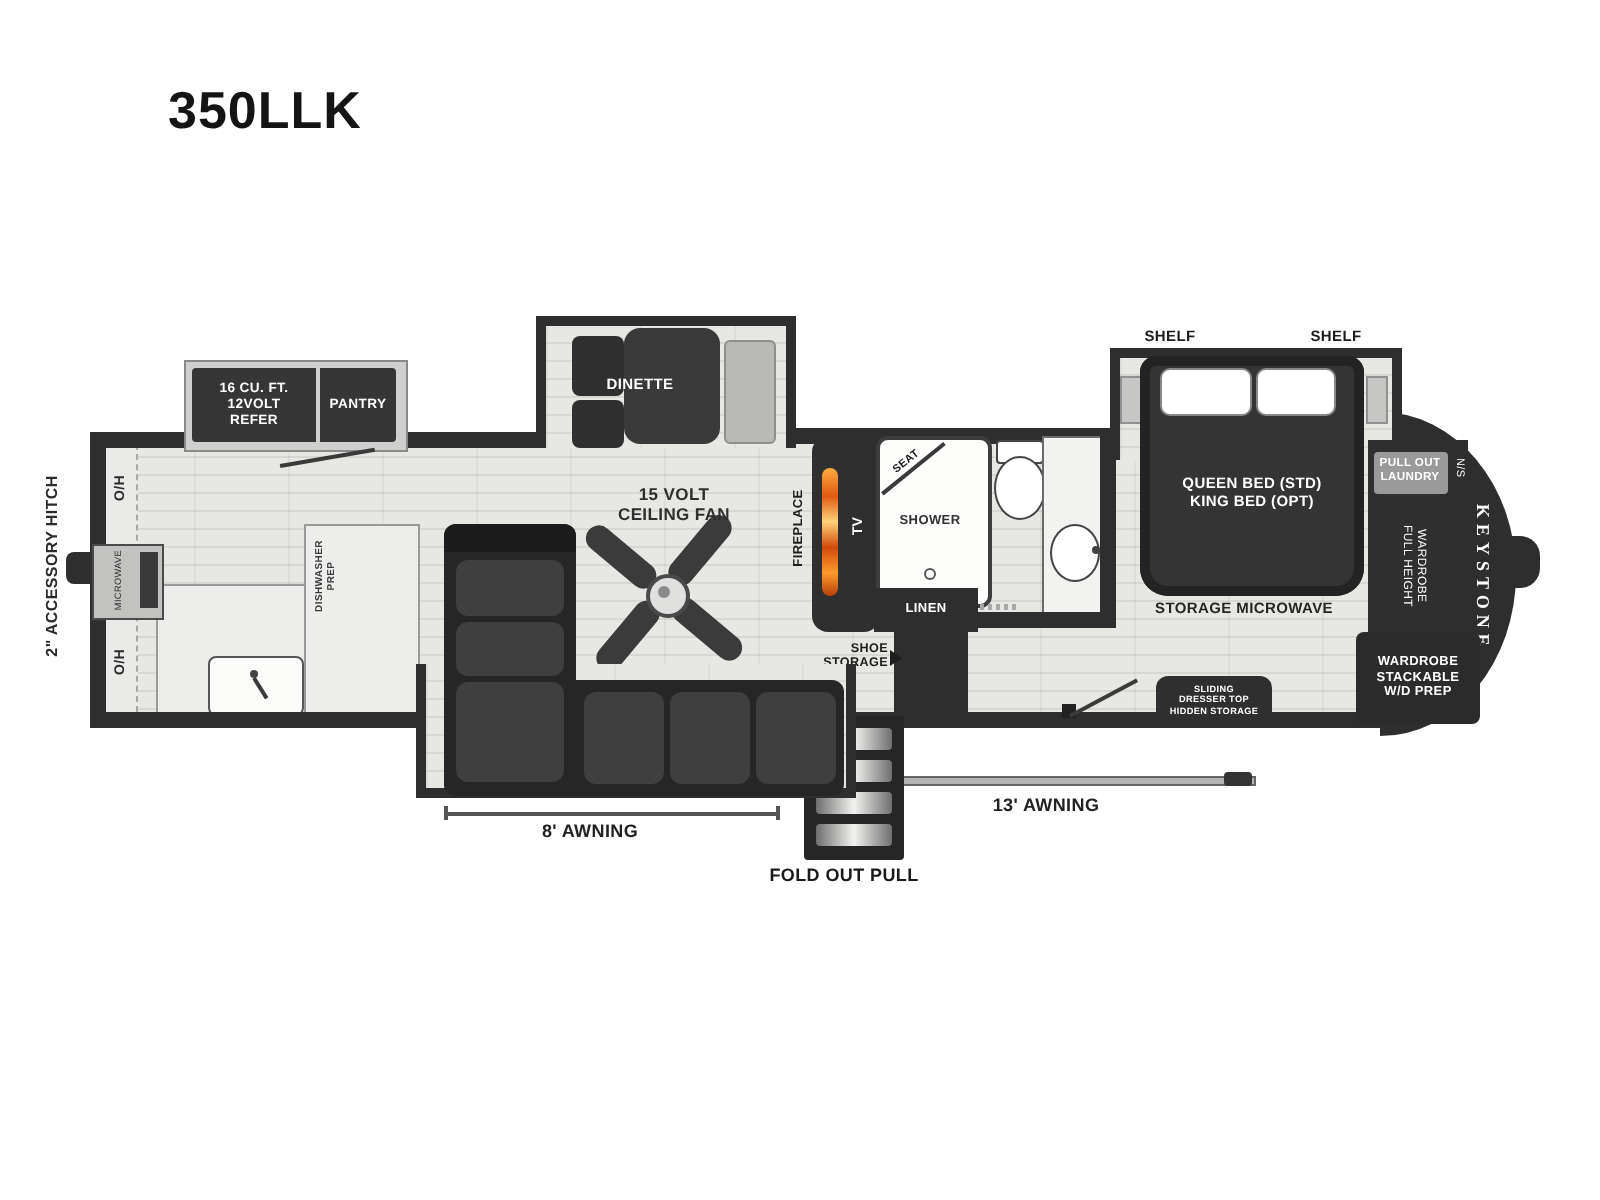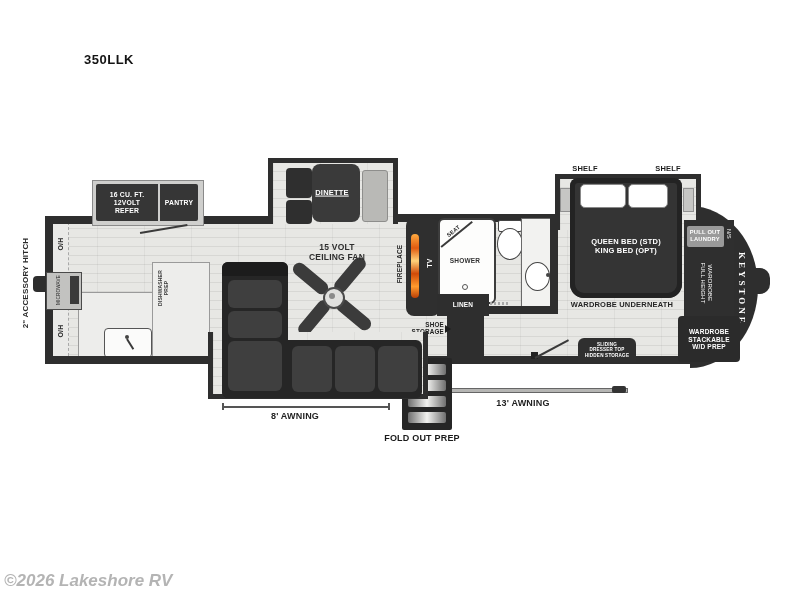--- a/index.html
+++ b/index.html
@@ -21,21 +21,21 @@
   .dark{background:#2f2f2f;}
   .cushion{position:absolute;background:#3f3f3f;border-radius:6px;}
   .tread{position:absolute;left:408px;width:38px;height:11px;border-radius:2px;
          background:linear-gradient(90deg,#6e6e6e,#f2f2f0 50%,#6e6e6e);}
 </style>
 </head>
 <body>
 
 <div id="canvas">
 
-  <div class="abs" style="left:84px;top:52px;font-size:13px;font-weight:600;letter-spacing:.5px;color:#141414;">350LLK</div>
+  <div class="abs" style="left:84px;top:40px;font-size:26px;font-weight:600;letter-spacing:.5px;color:#141414;">350LLK</div>
 
   <div class="lbl ccw" style="left:26px;top:283px;font-size:8px;white-space:nowrap;">2" ACCESSORY HITCH</div>
   <div class="abs" style="left:33px;top:276px;width:13px;height:16px;background:#2e2e2e;border-radius:4px 0 0 4px;"></div>
 
   <div class="abs plank" style="left:50px;top:220px;width:660px;height:140px;"></div>
 
   <div class="abs" style="left:78px;top:292px;width:100px;height:66px;background:#ededeb;border:1px solid #9a9a9a;"></div>
   <div class="abs" style="left:152px;top:262px;width:56px;height:96px;background:#ededeb;border:1px solid #9a9a9a;"></div>
   <div class="lbl ccw" style="left:164px;top:288px;font-size:5px;color:#3a3a3a;">DISHWASHER
 PREP</div>
@@ -64,21 +64,21 @@
   <div class="lbl ctr w" style="left:127px;top:203px;font-size:6.8px;">16 CU. FT.
 12VOLT
 REFER</div>
   <div class="lbl ctr w" style="left:179px;top:203px;font-size:6.8px;">PANTRY</div>
   <div class="line" style="left:140px;top:232px;width:48px;height:1.5px;transform:rotate(-9.7deg);"></div>
 
   <div class="abs plank" style="left:268px;top:158px;width:120px;height:61px;border:5px solid #2e2e2e;border-bottom:none;"></div>
   <div class="abs dark" style="left:286px;top:168px;width:26px;height:30px;border-radius:4px;"></div>
   <div class="abs dark" style="left:286px;top:200px;width:26px;height:24px;border-radius:4px;"></div>
   <div class="abs" style="left:312px;top:164px;width:48px;height:58px;background:#3a3a3a;border-radius:8px;"></div>
-  <div class="lbl ctr w" style="left:332px;top:193px;font-size:7.5px;text-decoration:underline;">DINETTE</div>
+  <div class="lbl ctr w" style="left:320px;top:193px;font-size:7.5px;">DINETTE</div>
   <div class="abs" style="left:362px;top:170px;width:24px;height:50px;background:#b9b9b6;border:1px solid #8e8e8c;border-radius:3px;"></div>
 
   <div class="abs" style="left:332px;top:296px;width:0;height:0;">
     <div class="abs" style="left:7px;top:-6.5px;width:42px;height:13px;background:#3b3b3b;border-radius:7px;transform-origin:-7px 6.5px;transform:rotate(40deg);"></div>
     <div class="abs" style="left:7px;top:-6.5px;width:42px;height:13px;background:#3b3b3b;border-radius:7px;transform-origin:-7px 6.5px;transform:rotate(130deg);"></div>
     <div class="abs" style="left:7px;top:-6.5px;width:42px;height:13px;background:#3b3b3b;border-radius:7px;transform-origin:-7px 6.5px;transform:rotate(220deg);"></div>
     <div class="abs" style="left:7px;top:-6.5px;width:42px;height:13px;background:#3b3b3b;border-radius:7px;transform-origin:-7px 6.5px;transform:rotate(310deg);"></div>
     <div class="abs" style="left:-9px;top:-9px;width:18px;height:18px;background:#e0e0de;border:2px solid #4a4a4a;border-radius:50%;"></div>
     <div class="abs" style="left:-3px;top:-3px;width:6px;height:6px;background:#8a8a8a;border-radius:50%;"></div>
   </div>
@@ -122,21 +122,21 @@
   <div class="abs plank" style="left:555px;top:174px;width:136px;height:51px;border:5px solid #2e2e2e;border-bottom:none;"></div>
   <div class="lbl ctr" style="left:585px;top:169px;font-size:7.5px;color:#1d1d1d;">SHELF</div>
   <div class="lbl ctr" style="left:668px;top:169px;font-size:7.5px;color:#1d1d1d;">SHELF</div>
   <div class="abs" style="left:560px;top:188px;width:9px;height:22px;background:#c6c6c4;border:1px solid #909090;"></div>
   <div class="abs" style="left:683px;top:188px;width:9px;height:22px;background:#c6c6c4;border:1px solid #909090;"></div>
   <div class="abs" style="left:570px;top:178px;width:112px;height:120px;background:#343434;border-radius:8px 8px 14px 14px;box-shadow:inset 0 0 0 5px #232323;"></div>
   <div class="abs" style="left:580px;top:184px;width:44px;height:22px;background:#fff;border:1px solid #888;border-radius:5px;"></div>
   <div class="abs" style="left:628px;top:184px;width:38px;height:22px;background:#fff;border:1px solid #888;border-radius:5px;"></div>
   <div class="lbl ctr w" style="left:626px;top:247px;font-size:7.5px;">QUEEN BED (STD)
 KING BED (OPT)</div>
-  <div class="lbl ctr" style="left:622px;top:305px;font-size:7.5px;color:#252525;white-space:nowrap;">WARDROBE UNDERNEATH</div>
+  <div class="lbl ctr" style="left:622px;top:305px;font-size:7.5px;color:#252525;white-space:nowrap;">STORAGE MICROWAVE</div>
 
   <div class="abs" style="left:578px;top:338px;width:58px;height:24px;background:#2f2f2f;border-radius:6px 6px 0 0;"></div>
   <div class="lbl ctr w" style="left:607px;top:350px;font-size:4.6px;">SLIDING
 DRESSER TOP
 HIDDEN STORAGE</div>
 
   <div class="abs" style="left:684px;top:220px;width:50px;height:96px;background:#2f2f2f;"></div>
   <div class="abs" style="left:687px;top:226px;width:37px;height:21px;background:#9a9a9a;border-radius:2px;"></div>
   <div class="lbl ctr w" style="left:705px;top:236px;font-size:5.8px;">PULL OUT
 LAUNDRY</div>
@@ -154,33 +154,32 @@
   <div class="lbl ctr" style="left:523px;top:403px;font-size:9px;color:#222;white-space:nowrap;">13' AWNING</div>
 
   <div class="abs" style="left:531px;top:352px;width:7px;height:7px;background:#222;"></div>
   <div class="line" style="left:535px;top:357px;width:38px;transform:rotate(-28deg);"></div>
 
   <div class="abs" style="left:402px;top:358px;width:50px;height:72px;background:#262626;border-radius:2px;"></div>
   <div class="tread" style="top:364px;"></div>
   <div class="tread" style="top:380px;"></div>
   <div class="tread" style="top:396px;"></div>
   <div class="tread" style="top:412px;"></div>
-  <div class="lbl ctr" style="left:422px;top:438px;font-size:9px;color:#1a1a1a;white-space:nowrap;">FOLD OUT PREP</div>
+  <div class="lbl ctr" style="left:422px;top:438px;font-size:9px;color:#1a1a1a;white-space:nowrap;">FOLD OUT PULL</div>
 
   <div class="abs plank" style="left:208px;top:332px;width:210px;height:62px;border:5px solid #2e2e2e;border-top:none;"></div>
   <div class="abs" style="left:222px;top:262px;width:66px;height:136px;background:#262626;border-radius:6px;"></div>
   <div class="abs" style="left:222px;top:340px;width:200px;height:58px;background:#262626;border-radius:6px;"></div>
   <div class="abs" style="left:222px;top:262px;width:66px;height:14px;background:#1c1c1c;border-radius:6px 6px 0 0;"></div>
   <div class="cushion" style="left:228px;top:280px;width:54px;height:28px;"></div>
   <div class="cushion" style="left:228px;top:311px;width:54px;height:27px;"></div>
   <div class="cushion" style="left:228px;top:341px;width:54px;height:50px;"></div>
   <div class="cushion" style="left:292px;top:346px;width:40px;height:46px;"></div>
   <div class="cushion" style="left:335px;top:346px;width:40px;height:46px;"></div>
   <div class="cushion" style="left:378px;top:346px;width:40px;height:46px;"></div>
 
   <div class="abs" style="left:222px;top:406px;width:168px;height:2px;background:#555;"></div>
   <div class="abs" style="left:222px;top:403px;width:2px;height:7px;background:#555;"></div>
   <div class="abs" style="left:388px;top:403px;width:2px;height:7px;background:#555;"></div>
   <div class="lbl ctr" style="left:295px;top:416px;font-size:9px;color:#222;white-space:nowrap;">8' AWNING</div>
 
-  <div class="abs" style="left:4px;top:571px;font-size:17px;font-weight:700;font-style:italic;color:#b4b4b4;">©2026 Lakeshore RV</div>
 
 </div>
 
 </body></html>

